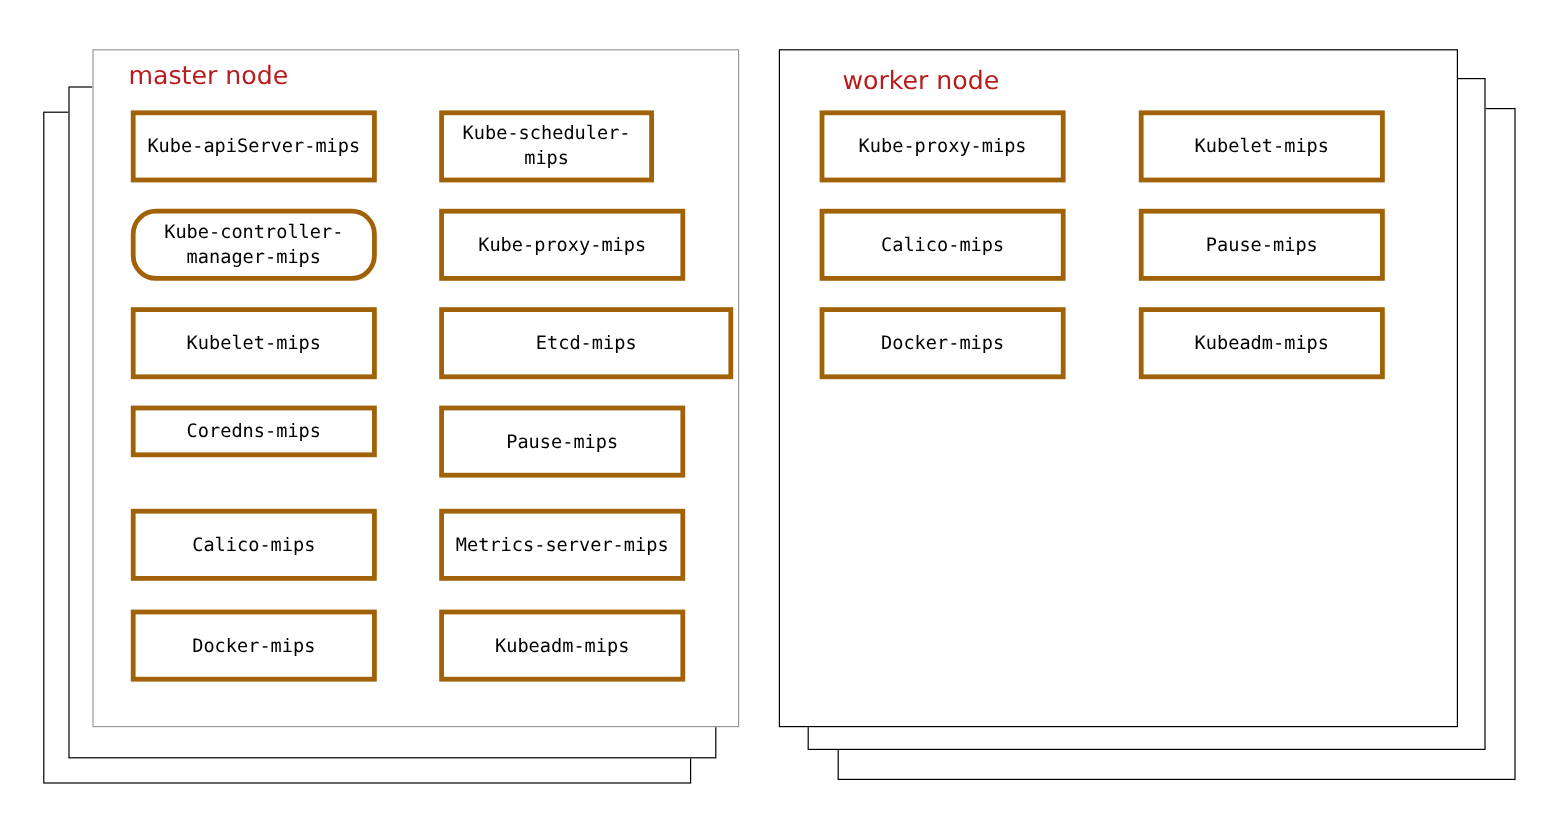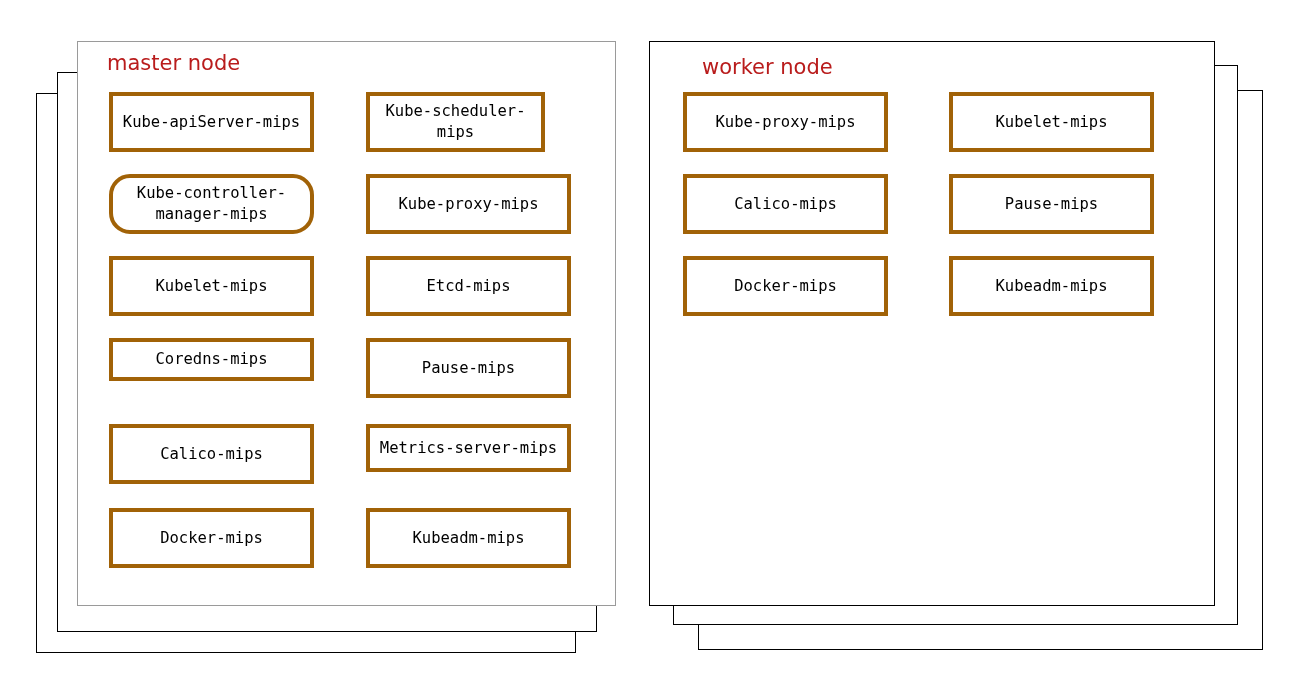--- a/index.html
+++ b/index.html
@@ -110,27 +110,27 @@
       </div>
     </div>
 
     <div class="comp-grid">
       <div class="comp-box" style="left:366px; top:92px; width:179px; height:60px;">
         <span class="comp-label">Kube-scheduler-mips</span>
       </div>
       <div class="comp-box" style="left:366px; top:174px; width:205px; height:60px;">
         <span class="comp-label">Kube-proxy-mips</span>
       </div>
-      <div class="comp-box" style="left:366px; top:256px; width:205px; height:60px;">
+      <div class="comp-box" style="left:366px; top:256px; width:245px; height:60px;">
         <span class="comp-label">Etcd-mips</span>
       </div>
       <div class="comp-box" style="left:366px; top:338px; width:205px; height:60px;">
         <span class="comp-label">Pause-mips</span>
       </div>
-      <div class="comp-box" style="left:366px; top:424px; width:205px; height:48px;">
+      <div class="comp-box" style="left:366px; top:424px; width:205px; height:60px;">
         <span class="comp-label">Metrics-server-mips</span>
       </div>
       <div class="comp-box" style="left:366px; top:508px; width:205px; height:60px;">
         <span class="comp-label">Kubeadm-mips</span>
       </div>
     </div>
   </div>
 
   <div class="node-group" style="left:0px; top:0px; width:1297px; height:689px;">
 

